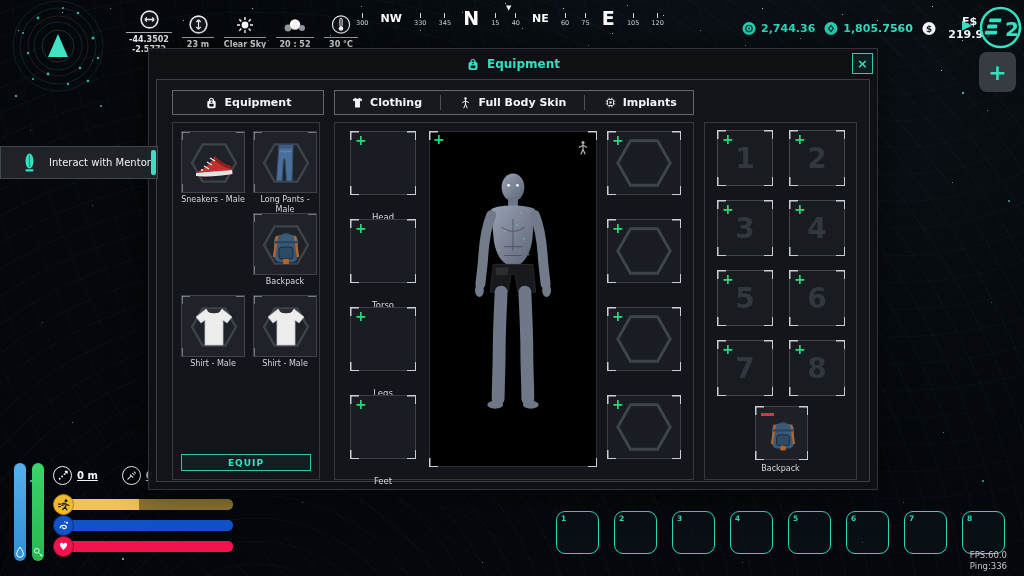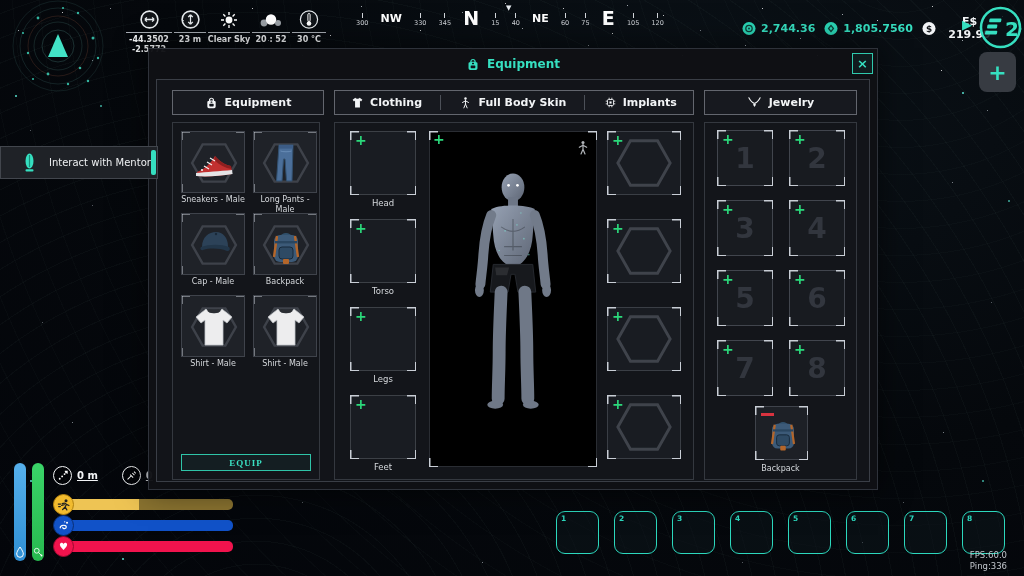--- a/index.html
+++ b/index.html
@@ -36,21 +36,21 @@
       linear-gradient(var(--bc,#c9ced6),var(--bc,#c9ced6)),linear-gradient(var(--bc,#c9ced6),var(--bc,#c9ced6)),
       linear-gradient(var(--bc,#c9ced6),var(--bc,#c9ced6)),linear-gradient(var(--bc,#c9ced6),var(--bc,#c9ced6)),
       linear-gradient(var(--bc,#c9ced6),var(--bc,#c9ced6)),linear-gradient(var(--bc,#c9ced6),var(--bc,#c9ced6)),
       linear-gradient(var(--bc,#c9ced6),var(--bc,#c9ced6)),linear-gradient(var(--bc,#c9ced6),var(--bc,#c9ced6));
     background-position:0 0,0 0,100% 0,100% 0,0 100%,0 100%,100% 100%,100% 100%;
     background-size:9px 1.5px,1.5px 9px,9px 1.5px,1.5px 9px,9px 1.5px,1.5px 9px,9px 1.5px,1.5px 9px;
     background-repeat:no-repeat;}
 
   
   #minimap{position:absolute;left:8px;top:-2px;width:100px;height:100px;}
-  #hud-strip{position:absolute;left:126px;top:8px;display:flex;gap:2px;align-items:flex-start;}
+  #hud-strip{position:absolute;left:126px;top:8px;display:flex;gap:10px;align-items:center;}
   .hud-item{display:flex;flex-direction:column;align-items:center;}
   .hud-icon{height:23px;display:flex;align-items:center;justify-content:center;}
   .hud-line{width:100%;height:1px;background:#a8adb4;margin:1px 0 2px;}
   .hud-val{font-size:8px;font-weight:bold;color:#f2f4f6;text-align:center;line-height:1.3;white-space:nowrap;}
 
   
   #compass{position:absolute;left:356px;top:10px;width:308px;display:flex;justify-content:space-between;align-items:flex-end;}
   .c-tick{display:flex;flex-direction:column;align-items:center;gap:1px;}
   .c-tickmark{width:1px;height:5px;background:#d2d6db;}
   .c-ticknum{font-size:6.5px;color:#d2d6db;}
@@ -100,26 +100,26 @@
   #right-panel{left:547px;width:153px;}
 
   
   .inv-card{position:absolute;width:64px;}
   .inv-box{width:64px;height:62px;background:#1f2228;border:1px solid #3f434b;position:relative;overflow:hidden;}
   .inv-hex{position:absolute;left:2px;top:1px;width:60px;height:60px;color:#42464e;opacity:.9;}
   .inv-img{position:absolute;left:8px;top:7px;width:48px;height:48px;}
   .inv-label{margin-top:2px;font-size:8px;line-height:1.2;color:#d5d8dc;text-align:center;}
   #equip-btn{position:absolute;left:8px;right:8px;bottom:8px;height:17px;border:1px solid #2fc4a8;
     background:rgba(40,220,190,.05);color:#3ae0c2;font-size:9px;font-weight:bold;letter-spacing:1px;
-    display:flex;align-items:center;justify-content:center;font-family:Liberation Serif, serif;}
+    display:flex;align-items:center;justify-content:center;}
 
   
   .slotgrp{position:absolute;left:14px;width:68px;display:flex;flex-direction:column;align-items:center;}
   .slotbox{width:66px;height:64px;background:#191c22;border:1px solid #3c4046;position:relative;}
-  .slot-label{margin-top:3px;font-size:8.5px;color:#d5d8dc;}
+  .slot-label{margin-top:17px;font-size:8.5px;color:#d5d8dc;}
   .plus{position:absolute;left:4px;top:0px;color:#2bd97b;font-size:14px;font-weight:bold;line-height:1.2;}
   #model-box{position:absolute;left:94px;top:8px;width:168px;height:336px;background:#000;border:1px solid #2a2d33;}
   #model-box .person-mini{position:absolute;right:5px;top:4px;width:16px;height:24px;color:#cfd3d8;opacity:.85;}
   .hexslot{position:absolute;left:272px;width:74px;height:64px;background:#191c22;border:1px solid #3a3e45;}
   .hexslot svg{position:absolute;left:0;top:0;width:100%;height:100%;color:#3f434b;}
 
   
   .jslot{position:absolute;width:56px;height:56px;background:#181b20;border:1px solid #41454d;}
   .jnum{position:absolute;inset:0;display:flex;align-items:center;justify-content:center;
     font-size:28px;font-weight:bold;color:#32363e;}
@@ -407,26 +407,20 @@
           <span class="tab-label">Full Body Skin</span>
         </div>
         <div class="tab-div"></div>
         <div class="tab-seg">
           <svg width="13" height="13" viewBox="0 0 24 24" style="color:#f2f4f6">
               <use href="#sym-chip"></use>
             </svg>
           <span class="tab-label">Implants</span>
         </div>
       </div>
-      <div class="tabbox" id="tab-jewelry">
-        <svg width="15" height="15" viewBox="0 0 24 24" style="color:#f2f4f6">
-            <use href="#sym-necklace"></use>
-          </svg>
-        <span class="tab-label">Jewelry</span>
-      </div>
 
       <div class="panel" id="left-panel">
         <div class="inv-card" style="left:8px;top:8px">
           <div class="inv-box brk">
             <svg class="inv-hex" viewBox="0 0 74 64">
                 <use href="#sym-hex"></use>
               </svg>
             <svg class="inv-img" viewBox="0 0 48 48">
               <path d="M7 33c8-3 14-9 18-16 4 5 10 9 16 10l1 8c-12 2-25 3-35 2z" fill="#c23030"></path>
               <path d="M25 17c4 5 10 9 16 10l.4 3c-6-1-12-4-17-9z" fill="#8e1f1f"></path>
@@ -442,33 +436,20 @@
             <svg class="inv-hex" viewBox="0 0 74 64">
                 <use href="#sym-hex"></use>
               </svg>
             <svg class="inv-img" viewBox="0 0 48 48">
               <path d="M17 6h14l-1 36h-5.5L23 20h-1.5L20 42h-5.5z" fill="#4b6f9a" stroke="#32506f" stroke-width="1"></path>
               <rect x="17" y="6" width="14" height="3.6" fill="#3c5c86"></rect>
               <path d="M18.5 12c2 1 9 1 11 0" stroke="#6e93bd" stroke-width=".8" fill="none"></path>
             </svg>
           </div>
           <div class="inv-label">Long Pants - Male</div>
-        </div>
-        <div class="inv-card" style="left:8px;top:90px">
-          <div class="inv-box brk">
-            <svg class="inv-hex" viewBox="0 0 74 64">
-                <use href="#sym-hex"></use>
-              </svg>
-            <svg class="inv-img" viewBox="0 0 48 48">
-              <path d="M12 26c0-10 7-15 14-15s12 6 12 14v2c-8-3-18-3-26 1z" fill="#2c4258"></path>
-              <path d="M11 26c9-3 20-3 28 0 1.5 2 .8 4-2 4-8-3-17-3-24-1-2.5.8-3.3-1.4-2-3z" fill="#223649"></path>
-              <circle cx="26" cy="13" r="1.2" fill="#1a2b3a"></circle>
-            </svg>
-          </div>
-          <div class="inv-label">Cap - Male</div>
         </div>
         <div class="inv-card" style="left:80px;top:90px">
           <div class="inv-box brk">
             <svg class="inv-hex" viewBox="0 0 74 64">
                 <use href="#sym-hex"></use>
               </svg>
             <svg class="inv-img" viewBox="0 0 48 48">
                 <use href="#sym-backpack-item"></use>
               </svg>
           </div>

